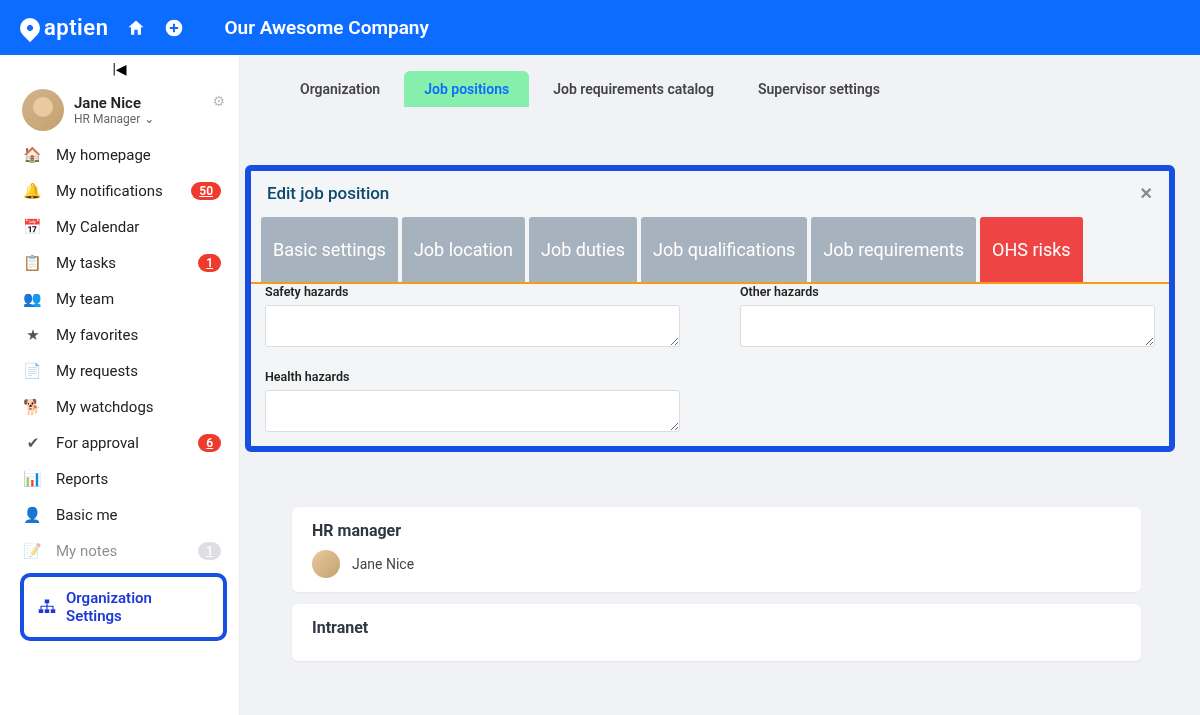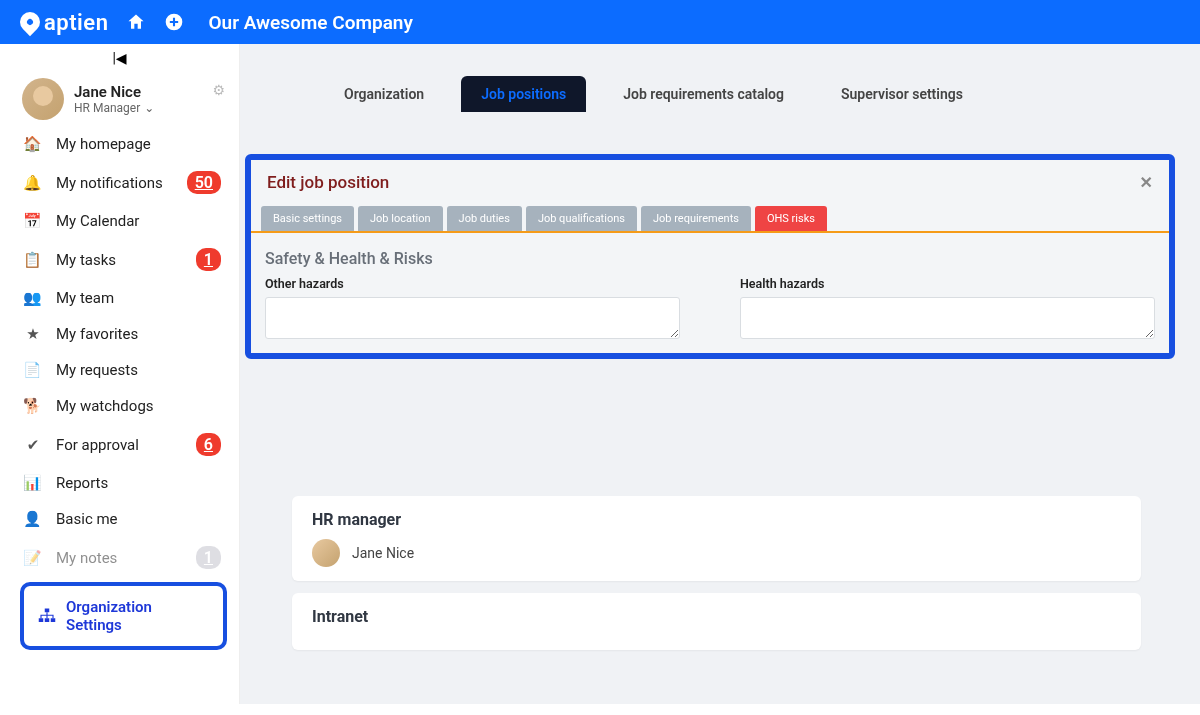--- a/index.html
+++ b/index.html
@@ -1,24 +1,24 @@
 <!DOCTYPE html>
 <html><head>
 <meta charset="utf-8">
 <style>
 * { box-sizing: border-box; margin: 0; padding: 0; }
 body { font-family: -apple-system, BlinkMacSystemFont, "Segoe UI", Roboto, Arial, sans-serif; background: #fff; width: 1200px; height: 715px; overflow: hidden; }
 
 
-.topbar { height: 44px; background: #0c6cff; display: flex; align-items: center; padding: 0 20px; color: #fff; }
+.topbar { height: 55px; background: #0c6cff; display: flex; align-items: center; padding: 0 20px; color: #fff; }
 .logo { display: flex; align-items: center; font-size: 22px; font-weight: 600; letter-spacing: 0.5px; }
 .logo-mark { width: 20px; height: 20px; border-radius: 50% 50% 50% 0; background: #fff; margin-right: 4px; transform: rotate(-45deg); position: relative; }
 .logo-mark::after { content:''; position:absolute; width:6px; height:6px; background:#0c6cff; border-radius:50%; top:7px; left:7px; }
 .topbar .icon-btn { margin-left: 18px; cursor: pointer; display:flex; align-items:center; justify-content:center; }
-.topbar .company { margin-left: 24px; font-size: 19px; font-weight: 600; }
+.topbar .company { margin-left: 40px; font-size: 19px; font-weight: 600; }
 
 
 .shell { display: flex; height: calc(715px - 55px); }
 
 
 .sidebar { width: 240px; background: #fff; border-right: 1px solid #eee; display:flex; flex-direction:column; }
 .sidebar-inner { padding: 0 0 0 0; overflow:hidden; }
 .collapse-row { height: 28px; display:flex; justify-content:center; align-items:center; }
 .collapse-icon { font-size: 14px; }
 
@@ -27,40 +27,40 @@
 .avatar::after{content:'';position:absolute;width:20px;height:20px;background:#e8c9a0;border-radius:50%;top:8px;left:11px;}
 .profile-name { font-weight:600; font-size:15px; color:#222; }
 .profile-role { font-size:12px; color:#666; display:flex; align-items:center; gap:4px; }
 .profile-gear { position:absolute; right:14px; top:10px; color:#bbb; font-size:14px; }
 
 .ws-label { color:#0c6cff; font-size:12px; padding:18px 22px 8px; }
 
 .nav { list-style:none; }
 .nav li { display:flex; align-items:center; padding: 9px 18px 9px 22px; font-size:15px; color:#222; cursor:pointer; position:relative; }
 .nav li .nav-icon { width:22px; margin-right:12px; display:flex; justify-content:center; color:#555; }
-.nav li .badge { margin-left:auto; background:#ef3b2d; color:#fff; font-size:16px; font-weight:600; border-radius:10px; padding:2px 8px; min-width:20px; text-align:center;text-decoration:underline; }
+.nav li .badge { margin-left:auto; background:#ef3b2d; color:#fff; font-size:12px; font-weight:600; border-radius:10px; padding:2px 8px; min-width:20px; text-align:center;text-decoration:underline; }
 .nav li .badge.gray { background:#bfbfc9; color:#fff; }
 .nav li.faded { opacity:0.5; }
 
 .org-settings-box { margin: 4px 12px 12px 20px; border: 4px solid #174fe0; border-radius: 10px; padding: 12px 14px; display:flex; align-items:center; gap:10px; color:#1e38d8; font-weight:600; font-size:15px; cursor:pointer; }
 
 
 .main { flex:1; background:#f0f2f5; position:relative; padding: 0; overflow:hidden; }
-.tabs-row { display:flex; gap:17px; padding: 32px 0 0 40px; margin-left: 44px; }
+.tabs-row { display:flex; gap:4px; padding: 16px 0 0 40px; }
 .top-tab { padding: 10px 20px; font-size:14px; font-weight:600; color:#444; cursor:pointer; border-radius:6px 6px 0 0; }
-.top-tab.active { background:#0f172a; color:#0c6cff; }
+.top-tab.active { background:#86efac; color:#0c6cff; }
 
 
 .modal-frame { position:absolute; top:110px; left:5px; right:25px; border:6px solid #174fe0; border-radius:6px; background:#f3f5f7; padding:0; }
 .modal-head { display:flex; align-items:center; padding:12px 16px 10px; }
-.modal-title { font-size:17px; color:#7f1d1d; font-weight:500; }
+.modal-title { font-size:17px; color:#0c4a6e; font-weight:500; }
 .modal-close { margin-left:auto; color:#888; font-size:16px; cursor:pointer; font-weight:bold; }
 
 .subtabs { display:flex; gap:4px; padding: 4px 10px 0; border-bottom:2px solid #f59b18; }
-.subtab { background:#a6b2bd; color:#fff; font-size:11px; padding:6px 12px; border-radius:3px 3px 0 0; cursor:pointer; }
+.subtab { background:#a6b2bd; color:#fff; font-size:18px; padding:22px 12px; border-radius:3px 3px 0 0; cursor:pointer; }
 .subtab.active { background:#ef4444; }
 
 .section-title { font-size:16px; color:#686f78; font-weight:500; padding:16px 14px 8px; }
 
 .form-grid { display:grid; grid-template-columns: 1fr 1fr; gap: 18px 60px; padding: 0 14px 10px; }
 .field label { display:block; font-size:12.5px; font-weight:600; color:#222; margin-bottom:6px; }
 .field textarea { width:100%; height:42px; border:1px solid #d9dde1; border-radius:3px; resize:both; padding:6px; font-family:inherit; font-size:13px; }
 
 .modal-footer { display:flex; justify-content:flex-end; padding: 28px 14px 12px; }
 .save-btn { background:#27b84c; color:#fff; border:none; border-radius:14px; padding:6px 18px; font-weight:700; font-size:13px; cursor:pointer; }
@@ -215,22 +215,25 @@
         <div class="modal-close">✕</div>
       </div>
       <div class="subtabs">
         <div class="subtab">Basic settings</div>
         <div class="subtab">Job location</div>
         <div class="subtab">Job duties</div>
         <div class="subtab">Job qualifications</div>
         <div class="subtab">Job requirements</div>
         <div class="subtab active">OHS risks</div>
       </div>
-      <div class="section-title">Safety &amp; Health &amp; Risks</div>
       <div class="form-grid">
+        <div class="field">
+          <label>Safety hazards</label>
+          <textarea style=""></textarea>
+        </div>
         <div class="field">
           <label>Other hazards</label>
           <textarea style=""></textarea>
         </div>
         <div class="field">
           <label>Health hazards</label>
           <textarea style=""></textarea>
         </div>
       </div>
     </div>

